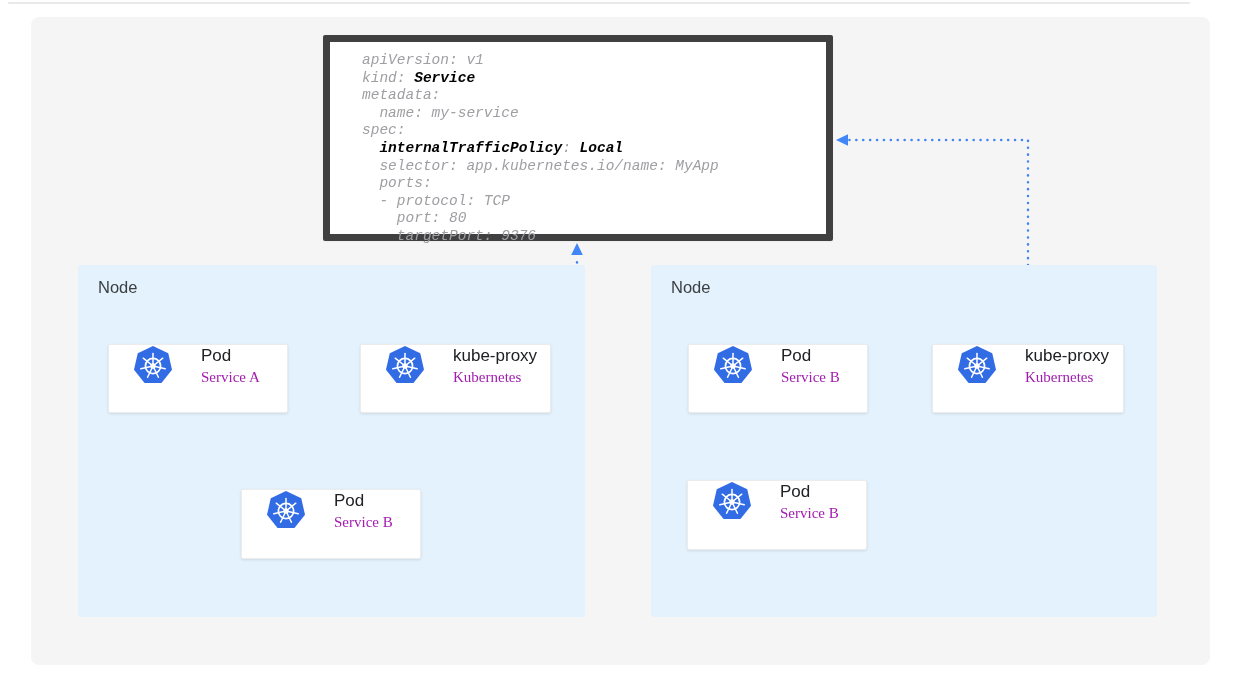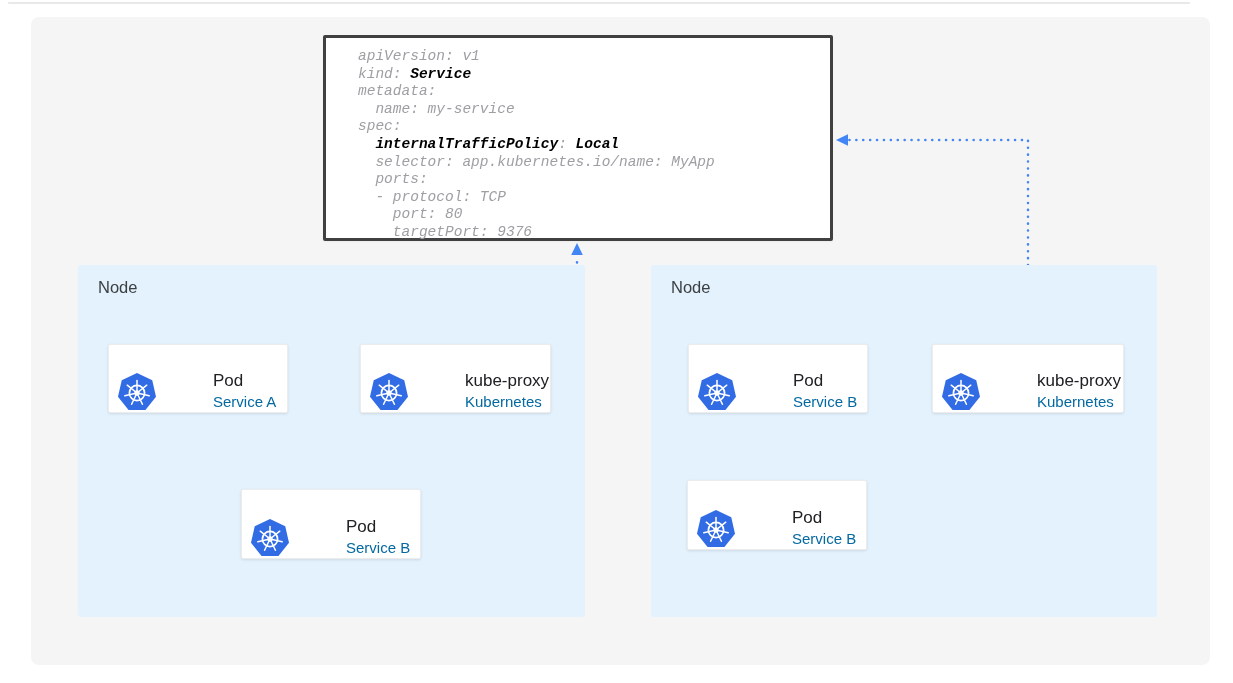--- a/index.html
+++ b/index.html
@@ -4,46 +4,46 @@
 <style>
   html,body{margin:0;padding:0;background:#ffffff;}
   body{font-family:"Liberation Sans",sans-serif;-webkit-font-smoothing:antialiased;}
   .stage{position:relative;width:1233px;height:683px;background:#ffffff;overflow:hidden;}
 
   .top-divider{position:absolute;left:8px;top:2px;width:1182px;height:2px;background:#e9e9e9;border-radius:2px;}
 
   .panel{position:absolute;left:31px;top:17px;width:1179px;height:648px;background:#f5f5f6;border-radius:8px;}
 
   .yaml-card{position:absolute;left:323px;top:35px;width:510px;height:206px;background:#ffffff;
-             border:3px solid #404040;border-radius:2px;box-sizing:border-box;
+             border:7px solid #404040;border-radius:2px;box-sizing:border-box;
              box-shadow:0 1px 2px rgba(0,0,0,0.04);}
   .code{position:absolute;left:32px;top:10px;white-space:pre;
         font-family:"Liberation Mono","DejaVu Sans Mono",monospace;font-style:italic;
         font-size:14.5px;line-height:17.6px;color:#9e9ea3;}
   .code .b{font-weight:bold;color:#000000;}
 
   .node{position:absolute;background:#e3f2fd;border-radius:3px;}
   .node-left{left:78px;top:265px;width:507px;height:352px;}
   .node-right{left:651px;top:265px;width:506px;height:352px;}
   .node-label{position:absolute;left:20px;top:13px;font-size:16.5px;color:#3c4043;text-align:right;}
 
   .card{position:absolute;background:#ffffff;border:1px solid #ececec;border-radius:2px;
         box-sizing:border-box;box-shadow:0 1px 3px rgba(0,0,0,0.10);
-        display:flex;align-items:flex-end;padding-left:8px;gap:28px;}
+        display:flex;align-items:flex-start;padding-left:24px;}
   .card-pod-a{left:108px;top:344px;width:180px;height:69px;}
   .card-kp-left{left:360px;top:344px;width:191px;height:69px;}
   .card-pod-b-left{left:241px;top:489px;width:180px;height:70px;}
   .card-pod-b-r1{left:688px;top:344px;width:180px;height:69px;}
   .card-kp-right{left:932px;top:344px;width:192px;height:69px;}
   .card-pod-b-r2{left:687px;top:480px;width:180px;height:70px;}
 
   .k8s-icon{width:40px;height:40px;flex:0 0 40px;}
   .card-text{margin-left:28px;display:flex;flex-direction:column;}
   .card-title{font-size:17px;line-height:22px;color:#202124;}
-  .card-subtitle{font-size:15px;line-height:20px;color:#0369a1;}
+  .card-subtitle{font-size:15px;line-height:20px;color:#a21caf;font-family:Liberation Serif, serif;}
 
   .connectors{position:absolute;left:0;top:0;width:1233px;height:683px;pointer-events:none;}
 </style>
 </head>
 <body>
 
 <div class="stage">
 
   <div class="top-divider"></div>
 

